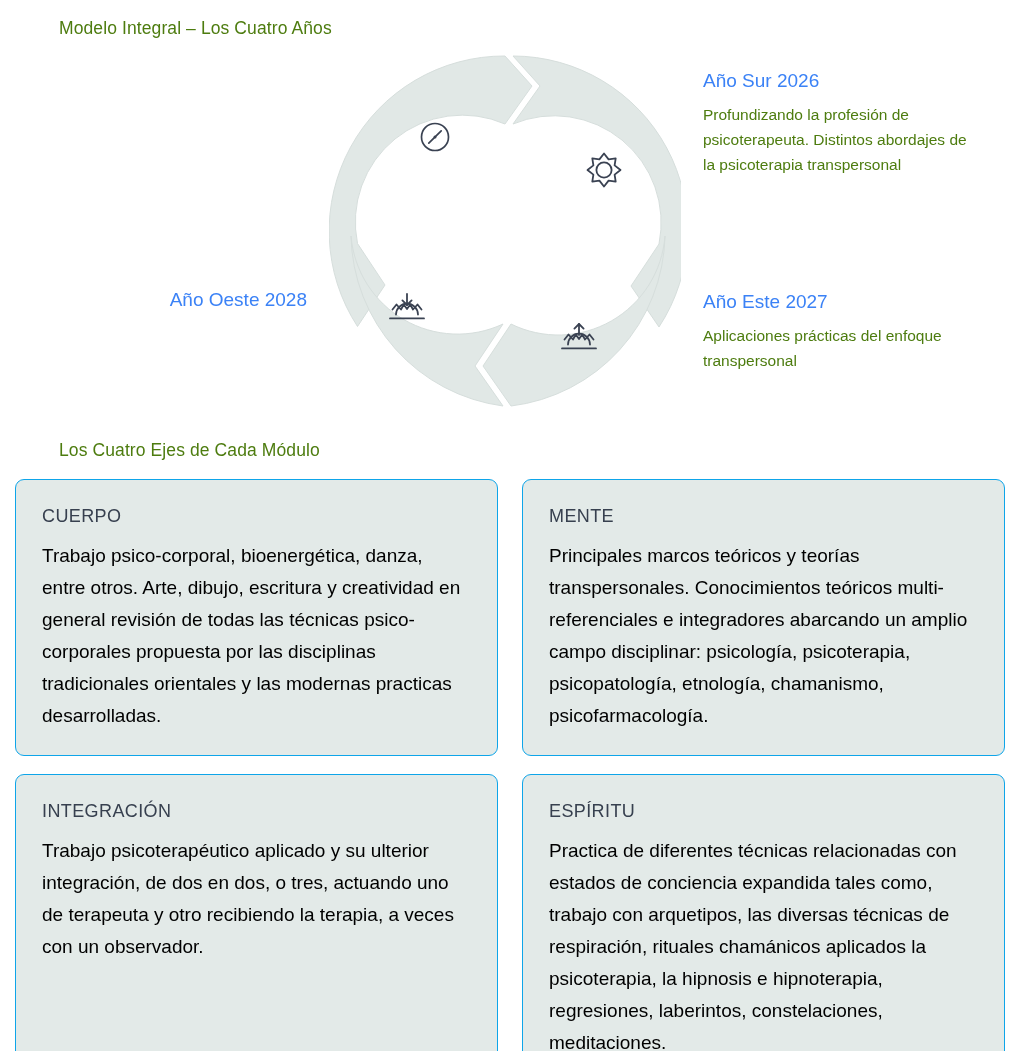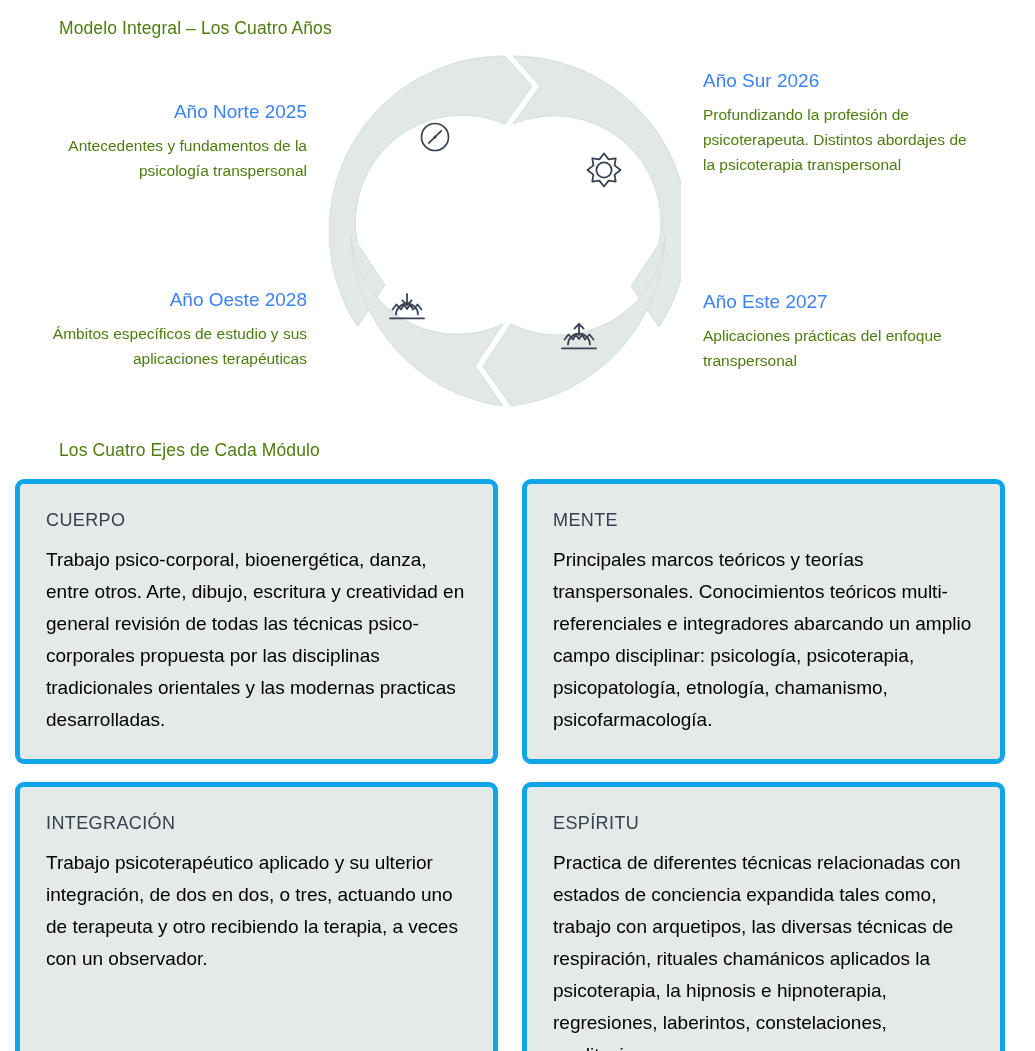--- a/index.html
+++ b/index.html
@@ -81,21 +81,21 @@
     left: 15px;
     top: 479px;
     width: 1005px;
     display: grid;
     grid-template-columns: 483px 483px;
     grid-column-gap: 24px;
     grid-row-gap: 18px;
   }
   .card {
     background: #e3eae8;
-    border: 5px solid #0ea5e9;
+    border: 1px solid #0ea5e9;
     border-radius: 9px;
     padding: 26px 26px 24px 26px;
   }
   #card-cuerpo      { min-height: 250px; }
   #card-mente       { min-height: 250px; }
   #card-espiritu    { min-height: 285px; }
   #card-integracion { min-height: 285px; }
 
   .card-title {
     font-size: 18px;
@@ -184,28 +184,23 @@
         <path d="M 0 -16 L 0 -5"></path>
         <path d="M -4.6 -11.4 L 0 -16 L 4.6 -11.4"></path>
         <path d="M -14.5 -0.5 L -10.5 -5.5 L -6 -0.5 L -3.2 -5.5
                  L 0 -1 L 3.2 -5.5 L 6 -0.5 L 10.5 -5.5 L 14.5 -0.5"></path>
         <path d="M -11 4.6 A 11 11 0 0 1 11 4.6"></path>
         <path d="M -17 8.4 L 17 8.4"></path>
       </g>
     </svg>
   </div>
 
-  <div class="year-block left" id="year-norte">
-    <p class="year-title">Año Norte 2025</p>
-    <p class="year-desc">Antecedentes y fundamentos de la psicología transpersonal</p>
-  </div>
 
   <div class="year-block left" id="year-oeste">
     <p class="year-title">Año Oeste 2028</p>
-    <p class="year-desc">Ámbitos específicos de estudio y sus aplicaciones terapéuticas</p>
   </div>
 
   <div class="year-block right" id="year-sur">
     <p class="year-title">Año Sur 2026</p>
     <p class="year-desc">Profundizando la profesión de psicoterapeuta. Distintos abordajes de la psicoterapia transpersonal</p>
   </div>
 
   <div class="year-block right" id="year-este">
     <p class="year-title">Año Este 2027</p>
     <p class="year-desc">Aplicaciones prácticas del enfoque transpersonal</p>

